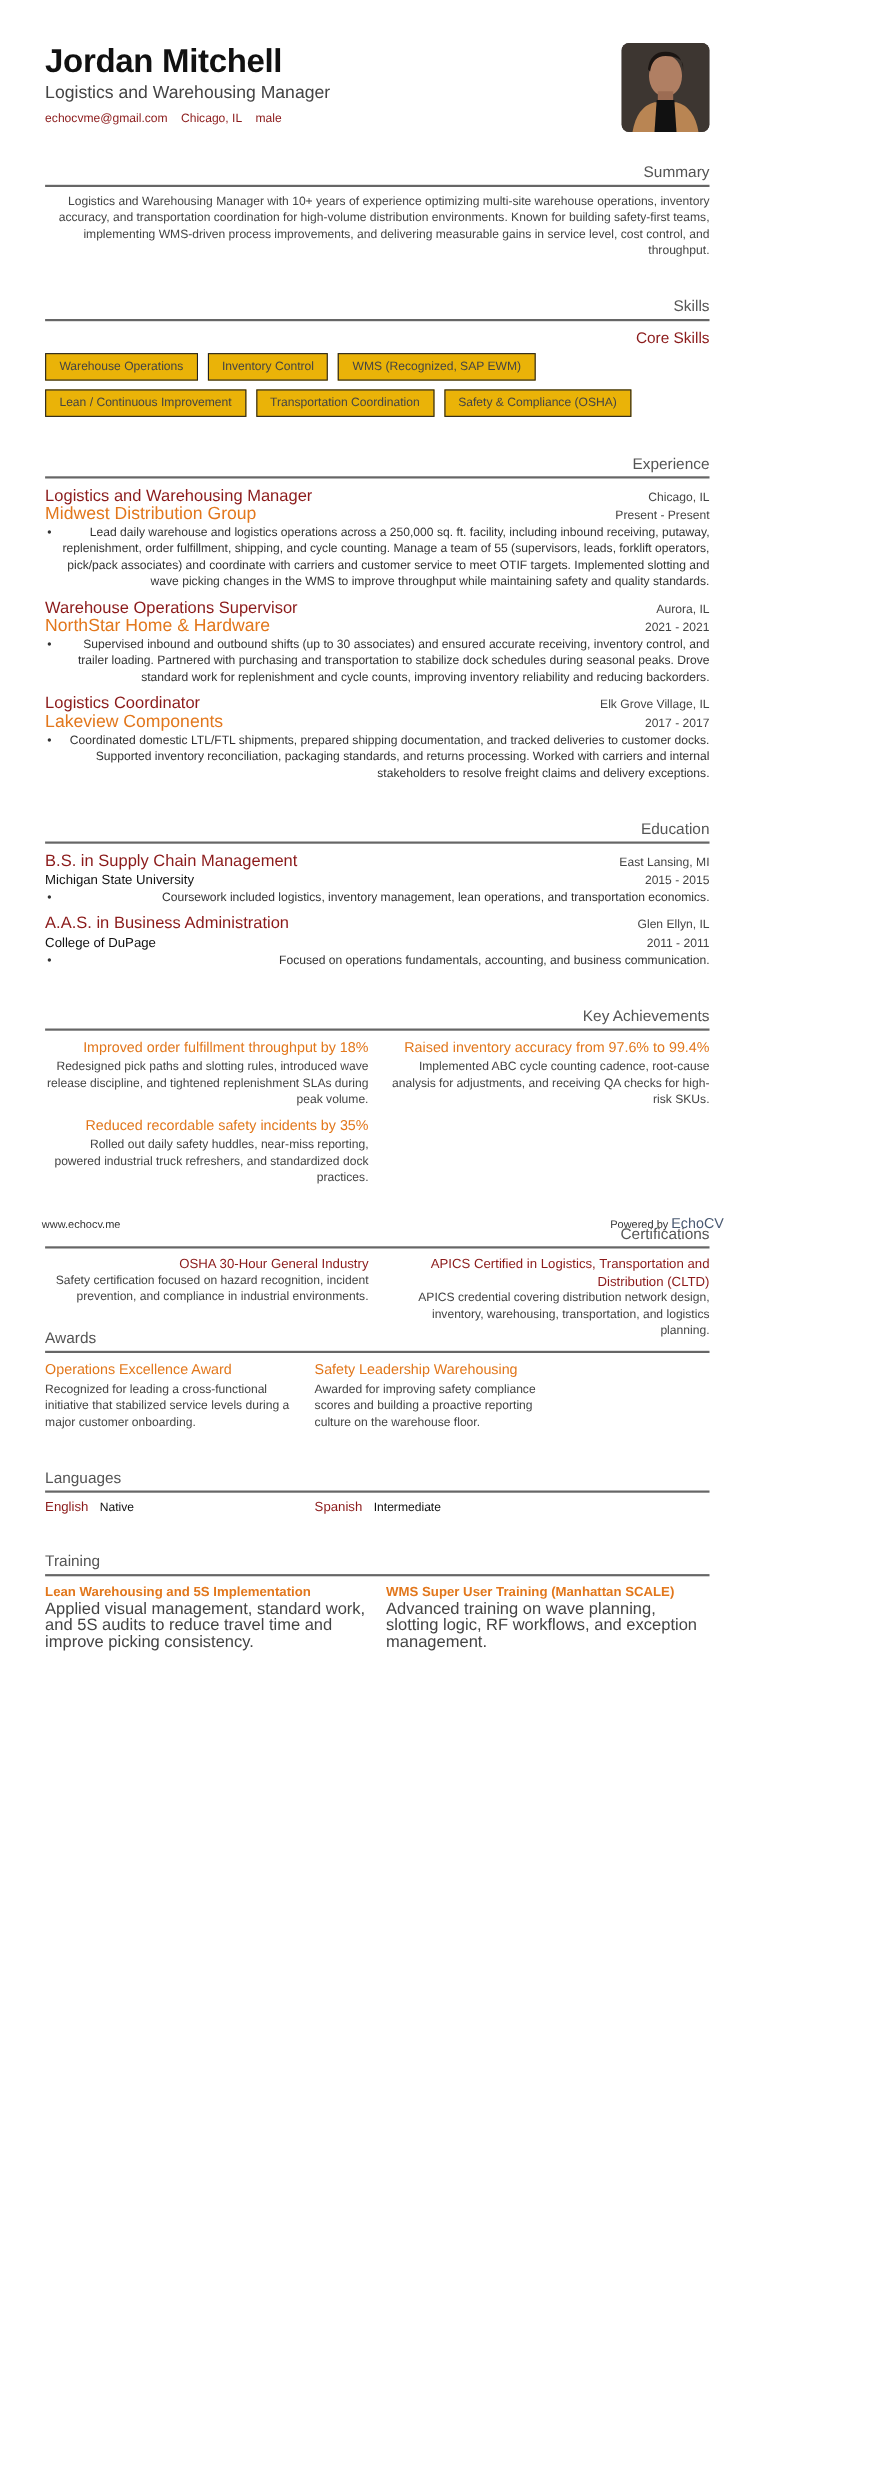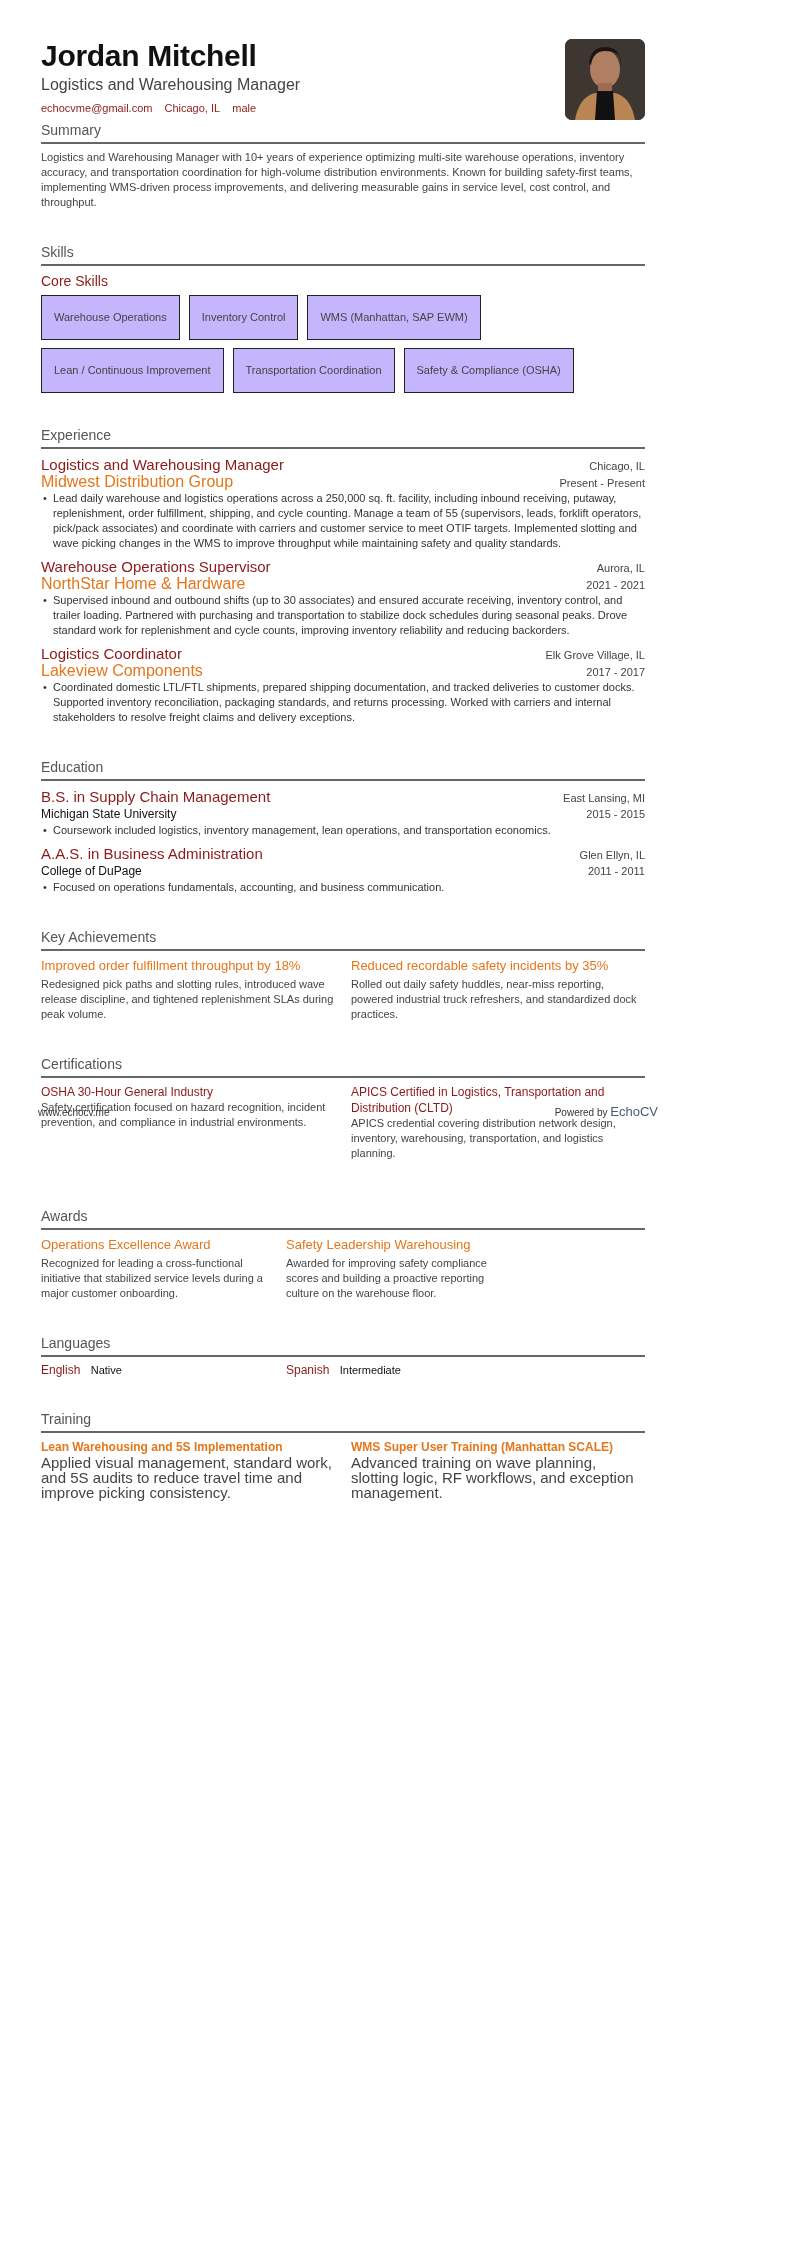--- a/index.html
+++ b/index.html
@@ -32,21 +32,21 @@
   .section { margin-top: 34px; }
   .sec-title { font-size: 14px; color: #555; line-height: 17px; }
   .sec-rule { height: 2px; background: #666; margin-top: 3px; margin-bottom: 6px; }
 
   .summary { font-size: 11px; line-height: 15px; color: #444; }
 
   .sub-heading { font-size: 14px; color: #8b1a1a; line-height: 18px; margin-bottom: 5px; }
   .chips { display: flex; flex-wrap: wrap; gap: 8px 9px; }
   .chip {
     border: 1px solid #222; font-size: 11px; color: #444;
-    padding: 15px 12px; line-height: 13px; background: #c4b5fd;
+    padding: 5px 12px; line-height: 13px; background: #eab308;
   }
 
   .entry { margin-bottom: 6px; }
   .row { display: flex; justify-content: space-between; align-items: baseline; }
   .role { font-size: 15px; color: #8b1a1a; line-height: 19px; }
   .loc { font-size: 11px; color: #444; }
   .company { font-size: 16px; color: #e2771c; line-height: 16px; }
   .school { font-size: 12px; color: #111; line-height: 16px; }
   .dates { font-size: 11px; color: #444; }
   .bullet { font-size: 11px; line-height: 15px; color: #333; padding-left: 12px; position: relative; margin-top: 1px; }
@@ -89,36 +89,36 @@
         <rect width="80" height="81" fill="#3d3631"></rect>
         <ellipse cx="40" cy="30" rx="15" ry="19" fill="#b07f63"></ellipse>
         <path d="M24 24 Q26 8 40 8 Q56 8 56 26 L56 20 Q54 12 40 12 Q28 12 26 26 Z" fill="#1b1512"></path>
         <rect x="33" y="44" width="14" height="10" fill="#9c6c53"></rect>
         <path d="M10 81 Q14 58 30 54 L50 54 Q66 58 70 81 Z" fill="#b98553"></path>
         <path d="M32 52 L48 52 L50 81 L30 81 Z" fill="#111"></path>
       </svg>
     </div>
   </div>
 
-  <div class="content" style="top:122px;">
+  <div class="content" style="top:148px;text-align:right;">
 
     <div>
       <div class="sec-title">Summary</div>
       <div class="sec-rule"></div>
       <div class="summary">Logistics and Warehousing Manager with 10+ years of experience optimizing multi-site warehouse operations, inventory accuracy, and transportation coordination for high-volume distribution environments. Known for building safety-first teams, implementing WMS-driven process improvements, and delivering measurable gains in service level, cost control, and throughput.</div>
     </div>
 
     <div class="section">
       <div class="sec-title">Skills</div>
       <div class="sec-rule"></div>
       <div class="sub-heading">Core Skills</div>
       <div class="chips">
         <div class="chip">Warehouse Operations</div>
         <div class="chip">Inventory Control</div>
-        <div class="chip">WMS (Manhattan, SAP EWM)</div>
+        <div class="chip">WMS (Recognized, SAP EWM)</div>
         <div class="chip">Lean / Continuous Improvement</div>
         <div class="chip">Transportation Coordination</div>
         <div class="chip">Safety &amp; Compliance (OSHA)</div>
       </div>
     </div>
 
     <div class="section">
       <div class="sec-title">Experience</div>
       <div class="sec-rule"></div>
 
@@ -190,20 +190,24 @@
 
     <div class="section">
       <div class="sec-title">Key Achievements</div>
       <div class="sec-rule"></div>
       <div class="grid2">
         <div>
           <div class="ach-title">Improved order fulfillment throughput by 18%</div>
           <div class="ach-desc">Redesigned pick paths and slotting rules, introduced wave release discipline, and tightened replenishment SLAs during peak volume.</div>
         </div>
         <div>
+          <div class="ach-title">Raised inventory accuracy from 97.6% to 99.4%</div>
+          <div class="ach-desc">Implemented ABC cycle counting cadence, root-cause analysis for adjustments, and receiving QA checks for high-risk SKUs.</div>
+        </div>
+        <div>
           <div class="ach-title">Reduced recordable safety incidents by 35%</div>
           <div class="ach-desc">Rolled out daily safety huddles, near-miss reporting, powered industrial truck refreshers, and standardized dock practices.</div>
         </div>
       </div>
     </div>
 
     <div class="section">
       <div class="sec-title">Certifications</div>
       <div class="sec-rule"></div>
       <div class="grid2">

